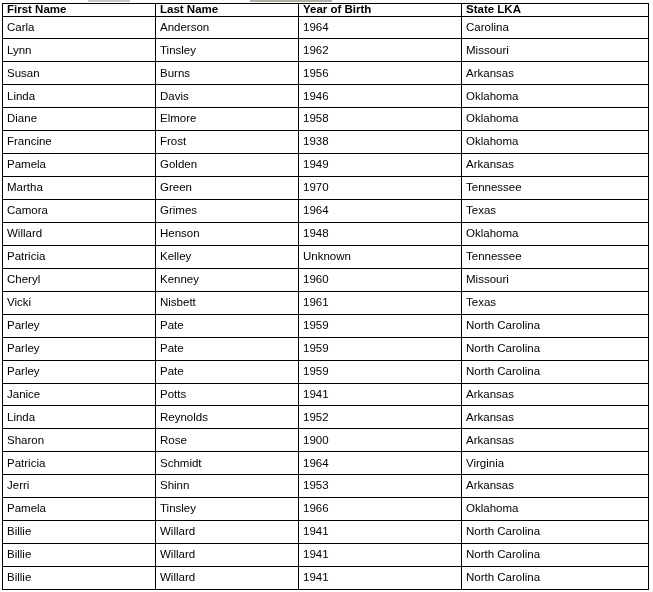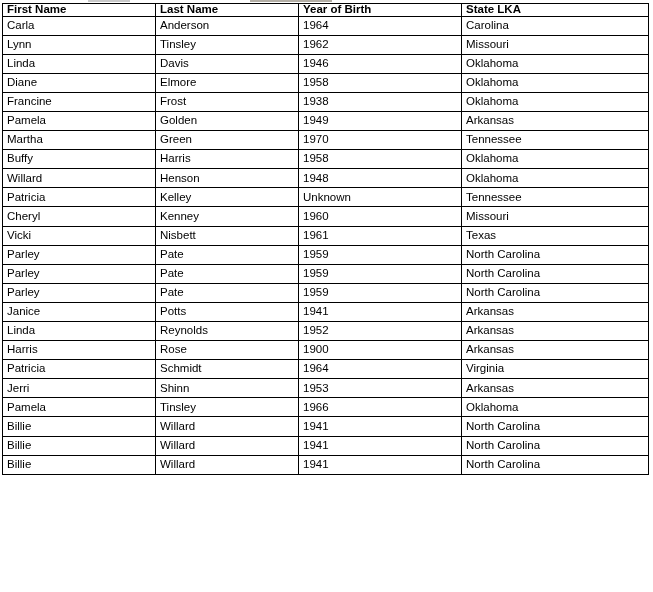--- a/index.html
+++ b/index.html
@@ -18,21 +18,21 @@
   }
   .table-wrap {
     position: absolute;
     left: 2px;
     top: 3px;
   }
   table.data-table {
     border-collapse: collapse;
     table-layout: fixed;
     width: 646px;
-    height: 472px;
+    height: 587px;
     font-family: "Liberation Sans", sans-serif;
     font-size: 11.5px;
     color: #000000;
   }
   table.data-table th,
   table.data-table td {
     border: 1px solid #000000;
     padding: 0 2px 0 4px;
     text-align: left;
     vertical-align: middle;
@@ -77,20 +77,26 @@
           <td>1964</td>
           <td>Carolina</td>
         </tr>
         <tr>
           <td>Lynn</td>
           <td>Tinsley</td>
           <td>1962</td>
           <td>Missouri</td>
         </tr>
         <tr>
+          <td>Susan</td>
+          <td>Burns</td>
+          <td>1956</td>
+          <td>Arkansas</td>
+        </tr>
+        <tr>
           <td>Linda</td>
           <td>Davis</td>
           <td>1946</td>
           <td>Oklahoma</td>
         </tr>
         <tr>
           <td>Diane</td>
           <td>Elmore</td>
           <td>1958</td>
           <td>Oklahoma</td>
@@ -107,24 +113,24 @@
           <td>1949</td>
           <td>Arkansas</td>
         </tr>
         <tr>
           <td>Martha</td>
           <td>Green</td>
           <td>1970</td>
           <td>Tennessee</td>
         </tr>
         <tr>
-          <td>Buffy</td>
-          <td>Harris</td>
-          <td>1958</td>
-          <td>Oklahoma</td>
+          <td>Camora</td>
+          <td>Grimes</td>
+          <td>1964</td>
+          <td>Texas</td>
         </tr>
         <tr>
           <td>Willard</td>
           <td>Henson</td>
           <td>1948</td>
           <td>Oklahoma</td>
         </tr>
         <tr>
           <td>Patricia</td>
           <td>Kelley</td>
@@ -167,21 +173,21 @@
           <td>1941</td>
           <td>Arkansas</td>
         </tr>
         <tr>
           <td>Linda</td>
           <td>Reynolds</td>
           <td>1952</td>
           <td>Arkansas</td>
         </tr>
         <tr>
-          <td>Harris</td>
+          <td>Sharon</td>
           <td>Rose</td>
           <td>1900</td>
           <td>Arkansas</td>
         </tr>
         <tr>
           <td>Patricia</td>
           <td>Schmidt</td>
           <td>1964</td>
           <td>Virginia</td>
         </tr>

